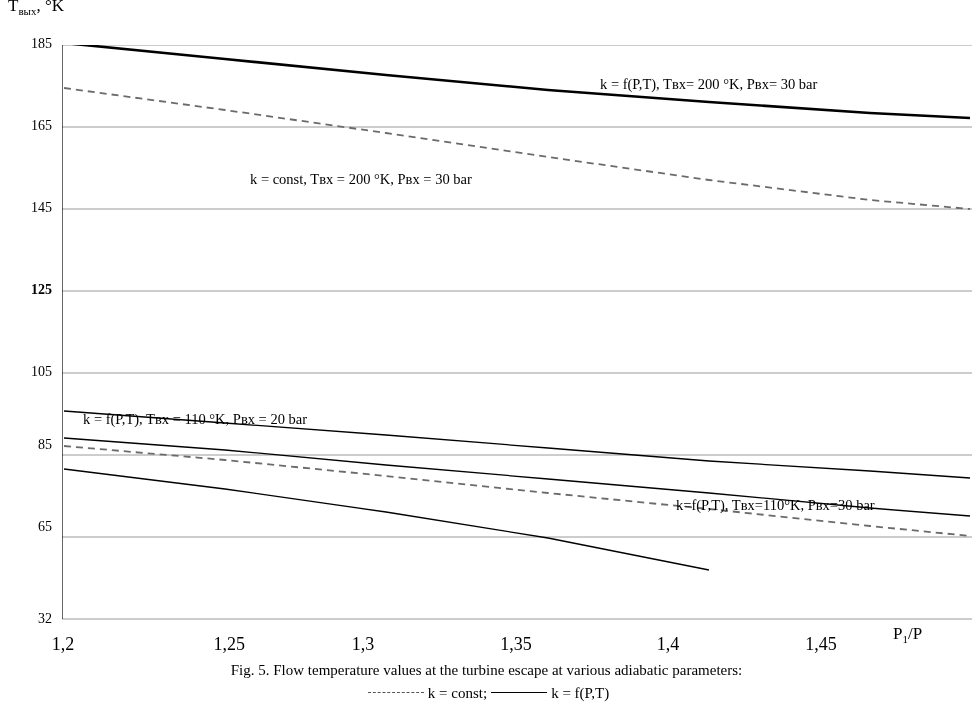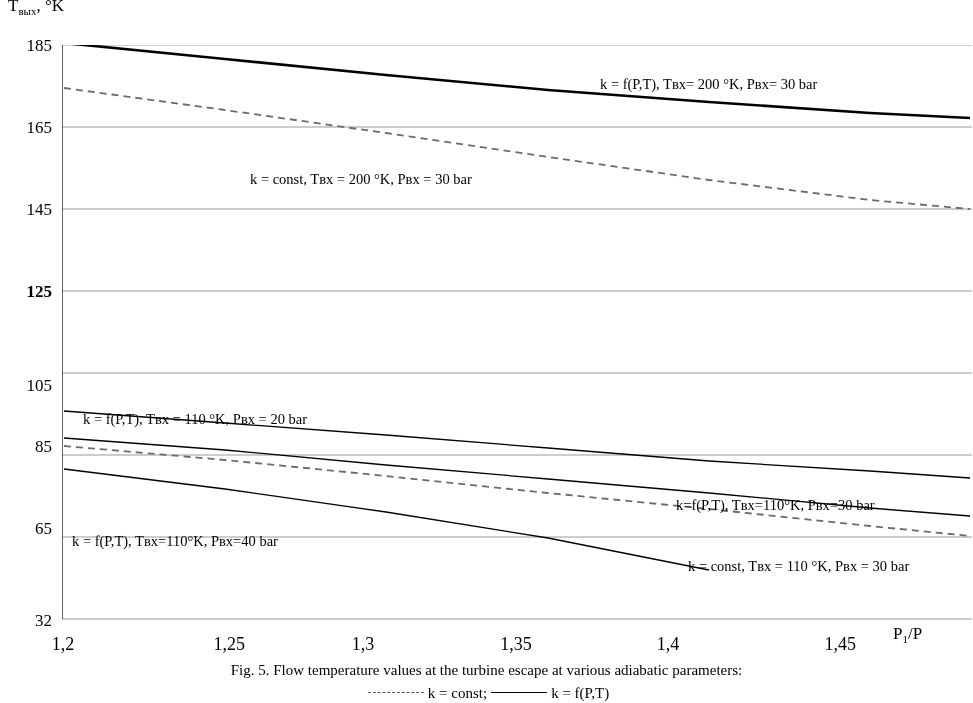--- a/index.html
+++ b/index.html
@@ -41,21 +41,21 @@
   }
 
   
   #plot {
     left: 62px; top: 45px;
     width: 910px; height: 575px;
   }
   #plot svg { display: block; }
 
   .ytick {
-    font-size: 17px;
+    font-size: 14px;
     text-align: right;
     width: 46px;
   }
   .xtick {
     font-size: 18px;
     text-align: center;
     width: 70px;
   }
 
   
@@ -106,31 +106,31 @@
   </div>
 
   <div class="abs" id="x-axis-title">
     <span>P</span><span class="sub">1</span><span>/P</span>
   </div>
 
   <div class="abs ytick" style="left:6px; top:36px;">185</div>
   <div class="abs ytick" style="left:6px; top:118px;">165</div>
   <div class="abs ytick" style="left:6px; top:200px;">145</div>
   <div class="abs ytick" style="left:6px; top:282px;font-weight:bold;">125</div>
-  <div class="abs ytick" style="left:6px; top:364px;margin-top:12px;">105</div>
+  <div class="abs ytick" style="left:6px; top:364px;">105</div>
   <div class="abs ytick" style="left:6px; top:437px;">85</div>
   <div class="abs ytick" style="left:6px; top:519px;">65</div>
   <div class="abs ytick" style="left:6px; top:611px;">32</div>
 
   <div class="abs xtick" style="left:28px;  top:634px;">1,2</div>
   <div class="abs xtick" style="left:175px; top:634px;text-align:right;">1,25</div>
   <div class="abs xtick" style="left:328px; top:634px;">1,3</div>
   <div class="abs xtick" style="left:481px; top:634px;">1,35</div>
   <div class="abs xtick" style="left:633px; top:634px;">1,4</div>
-  <div class="abs xtick" style="left:786px; top:634px;text-align:right;">1,45</div>
+  <div class="abs xtick" style="left:786px; top:634px;">1,45</div>
 
   <div class="abs" id="plot">
     <svg width="910" height="578" viewBox="0 0 910 578" xmlns="http://www.w3.org/2000/svg">
 
       <g stroke="#9a9a9a" stroke-width="1">
         <line x1="0" y1="0" x2="910" y2="0"></line>
         <line x1="0" y1="82" x2="910" y2="82"></line>
         <line x1="0" y1="164" x2="910" y2="164"></line>
         <line x1="0" y1="246" x2="910" y2="246"></line>
         <line x1="0" y1="328" x2="910" y2="328"></line>
@@ -152,22 +152,20 @@
       <polyline fill="none" stroke="#6b6b6b" stroke-width="1.8" stroke-dasharray="7,5" points="2,401 163,415 324,431 486,448 647,464 808,481 908,491"></polyline>
 
       <polyline fill="none" stroke="#000" stroke-width="1.3" points="2,424 163,444 324,467 486,493 647,525"></polyline>
     </svg>
   </div>
 
   <div class="abs annot" style="left:600px; top:61px;">k = f(P,T), Tвх= 200 °K, Pвх= 30 bar</div>
   <div class="abs annot" style="left:250px; top:156px;">k = const, Tвх = 200 °K, Pвх = 30 bar</div>
   <div class="abs annot" style="left:83px;  top:396px;">k = f(P,T), Tвх = 110 °K, Pвх = 20 bar</div>
   <div class="abs annot" style="left:676px; top:482px;">k=f(P,T), Tвх=110°K, Pвх=30 bar</div>
-  <div class="abs annot" style="left:72px;  top:518px;">k = f(P,T), Tвх=110°K, Pвх=40 bar</div>
-  <div class="abs annot" style="left:688px; top:543px;">k = const, Tвх = 110 °K, Pвх = 30 bar</div>
 
   <div class="abs" id="caption">
     <span>Fig. 5. Flow temperature values at the turbine escape at various adiabatic parameters:</span>
     <span class="legendline">
       <span class="leg-dash"></span><span>k = const;</span><span class="leg-solid"></span><span>k = f(P,T)</span>
     </span>
   </div>
 
 </div>
 

